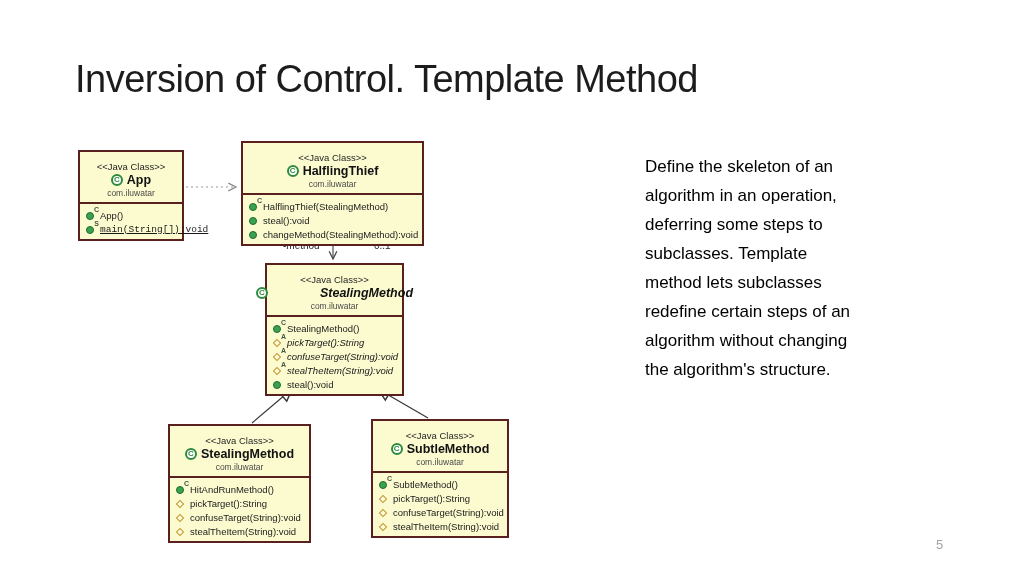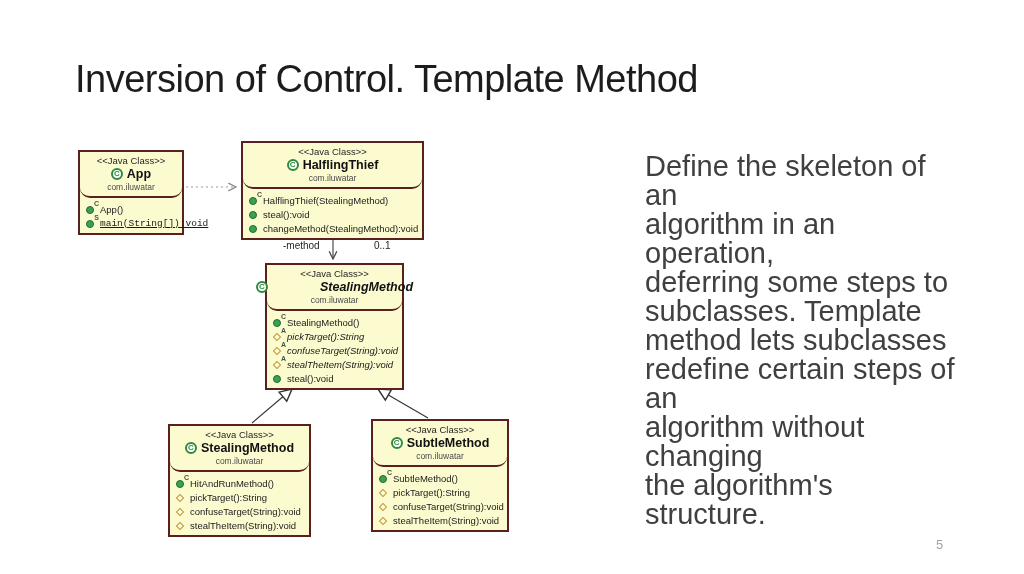--- a/index.html
+++ b/index.html
@@ -4,31 +4,31 @@
 <style>
   * { margin:0; padding:0; box-sizing:border-box; }
   html,body { width:1024px; height:574px; }
   body { font-family:"Liberation Sans", sans-serif; background:#ffffff; overflow:hidden; }
   .slide { position:absolute; left:0; top:0; width:1024px; height:574px; background:#ffffff; }
 
   .title { position:absolute; left:75px; top:58px; width:800px;
            font-size:38px; font-weight:400; letter-spacing:-0.5px; color:#1c1c1c; }
 
   .desc { position:absolute; left:645px; top:152px; width:310px;
-          font-size:29px; line-height:29px; color:#404040; white-space:pre-line; }
+          font-size:17px; line-height:29px; color:#000000; white-space:pre-line; }
 
   .page-num { position:absolute; left:936px; top:537px; font-size:13px; color:#a3a3a3; }
 
   
   .diagram { position:absolute; left:0; top:0; width:580px; height:574px; }
   .connectors { position:absolute; left:0; top:0; width:580px; height:574px; }
 
   .uml-box { position:absolute; background:#fcfbd0; border:2px solid #5a2020;
              font-size:9.5px; color:#1a1a1a; }
-  .uml-head { text-align:center; padding:3px 3px 4px; border-bottom:2px solid #5a2020;border-radius:10px; }
+  .uml-head { text-align:center; padding:9px 3px 4px; border-bottom:2px solid #5a2020; }
   .stereotype { font-size:9.5px; color:#262626; }
   .class-name-row { display:flex; justify-content:center; align-items:center; gap:4px; margin-top:1px; }
   .class-name { font-size:12.5px; font-weight:bold; color:#111; }
   .class-name.it { font-style:italic;margin-left:48px; }
   .pkg { font-size:8.5px; color:#4a4a4a; margin-top:1px; }
   .cls-ic { width:12px; height:12px; border-radius:50%; border:2px solid #2e8b3d;
             color:#2e8b3d; font-size:8px; font-weight:bold; line-height:8px;
             display:flex; align-items:center; justify-content:center; background:#fff; flex:0 0 auto; }
   .uml-methods { padding:4px 4px 3px 5px; }
   .mrow { display:flex; align-items:center; gap:4px; height:14px; }

